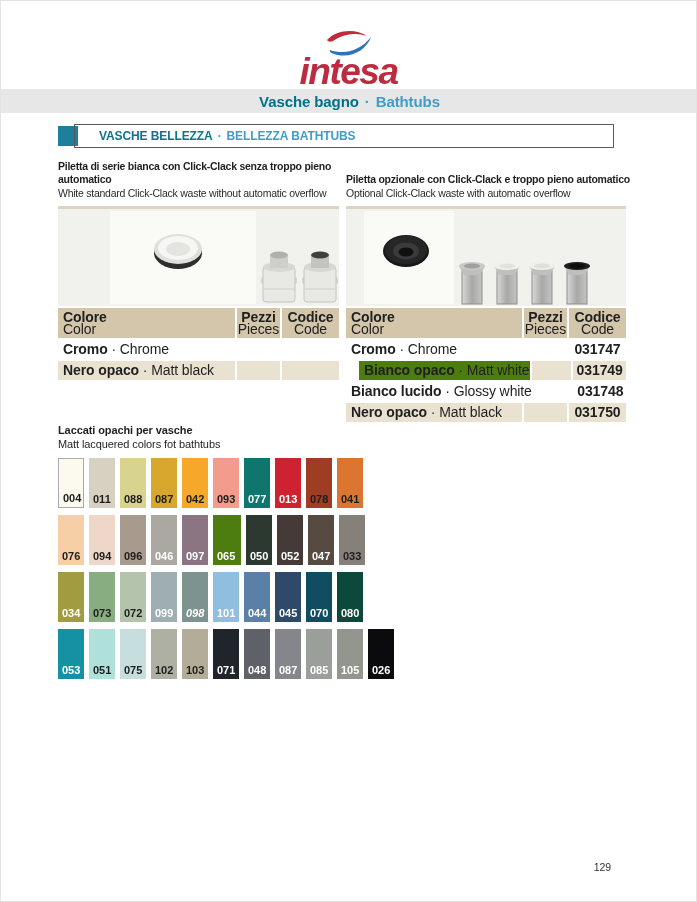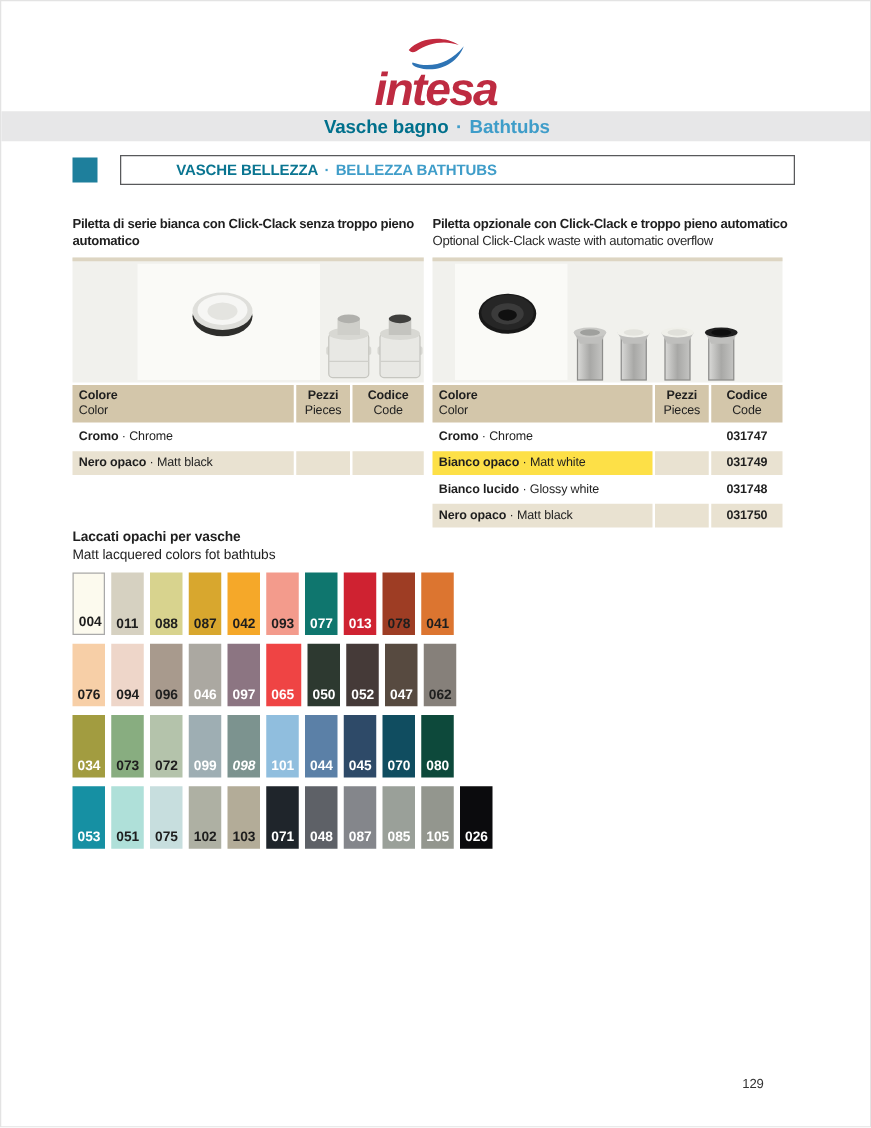--- a/index.html
+++ b/index.html
@@ -12,36 +12,36 @@
   .logo-text{font-size:37px;font-weight:bold;font-style:italic;color:#BE2B41;letter-spacing:-1.5px;line-height:1;}
 
   
   .title-bar{position:absolute;top:88px;left:0;width:697px;height:24px;background:#E7E7E8;
              display:flex;align-items:center;justify-content:center;font-size:15px;font-weight:bold;}
   .title-bar .t-it{color:#00708C;}
   .title-bar .t-sep,.title-bar .t-en{color:#3F9DC9;margin-left:6px;}
 
   
   .section-square{position:absolute;top:125px;left:57px;width:20px;height:20px;background:#1E7F9C;}
-  .section-box{position:absolute;top:123px;left:95px;width:540px;height:24px;border:1px solid #58595B;
-               display:flex;align-items:center;font-size:12px;font-weight:bold;box-sizing:border-box;padding-left:44px;}
+  .section-box{position:absolute;top:123px;left:73px;width:540px;height:24px;border:1px solid #58595B;
+               display:flex;align-items:center;font-size:12px;font-weight:bold;box-sizing:border-box;padding-left:24px;}
   .section-box .s-it{color:#0A7591;}
   .section-box .s-sep,.section-box .s-en{color:#3F9DC9;margin-left:5px;}
 
   
   .products{position:absolute;top:152px;left:57px;width:568px;display:flex;gap:7px;}
   .product{width:281px;}
   #product-1{width:280px;}
   .intro{height:53px;display:flex;flex-direction:column;justify-content:flex-end;padding-bottom:6px;box-sizing:border-box;}
   .in-it{font-weight:bold;font-size:10.5px;line-height:13.5px;white-space:nowrap;letter-spacing:-0.25px;}
   .in-en{font-size:10.5px;line-height:13.5px;white-space:nowrap;letter-spacing:-0.25px;color:#2b2b2b;}
   .photo{height:97px;background:#F1F1ED;border-top:3px solid #DDD5C2;position:relative;}
 
   
-  .ptable{margin-top:2px;font-size:10px;}
+  .ptable{margin-top:2px;font-size:14px;}
   .trow{display:flex;gap:2px;}
   .trow+.trow{margin-top:2px;}
   .thead .hc{background:#D3C6AA;height:30px;box-sizing:border-box;padding-top:3px;line-height:12px;}
   .hc-col{flex:1;padding-left:5px;}
   .hc-pezzi{width:43px;text-align:center;}
   .hc-cod{width:57px;text-align:center;}
   .h-it{font-weight:bold;}
   .tc{height:19px;line-height:19px;box-sizing:border-box;}
   .tc-col{flex:1;padding-left:5px;white-space:nowrap;}
   .tc-pezzi{width:43px;}
@@ -83,20 +83,21 @@
     <span class="s-sep">·</span>
     <span class="s-en">BELLEZZA BATHTUBS</span>
   </div>
 
   <div class="products">
 
     <div class="product" id="product-0">
       <div class="intro">
           <div class="in-it">Piletta di serie bianca con Click-Clack senza troppo pieno</div>
           <div class="in-it">automatico</div>
+          <div class="in-en">White standard Click-Clack waste without automatic overflow</div>
         </div>
       <div class="photo">
         <svg width="281" height="97" viewBox="0 0 281 97">
           <rect x="52" y="2" width="146" height="93" fill="#FAFAF7"></rect>
           <ellipse cx="120" cy="44" rx="24" ry="16" fill="#2E2E2C"></ellipse>
           <ellipse cx="120" cy="40" rx="24" ry="15" fill="#DFDFDB"></ellipse>
           <ellipse cx="120" cy="39" rx="20" ry="12" fill="#F6F6F4"></ellipse>
           <ellipse cx="120" cy="40" rx="12" ry="7" fill="#E4E4E0"></ellipse>
           <g>
             <rect x="203" y="68" width="36" height="7" rx="2" fill="#D7D7D2"></rect>
@@ -203,21 +204,21 @@
               <div class="h-it">Codice</div>
               <div class="h-en">Code</div>
             </div>
           </div>
           <div class="trow">
             <div class="tc tc-col" style="background: rgb(255, 255, 255);"><b>Cromo</b><span> · Chrome</span></div>
             <div class="tc tc-pezzi" style="background: rgb(255, 255, 255);"></div>
             <div class="tc tc-cod" style="background: rgb(255, 255, 255);">031747</div>
           </div>
           <div class="trow">
-            <div class="tc tc-col" style="background: #fde047;"><b>Bianco opaco</b><span> · Matt white</span></div>
+            <div class="tc tc-col" style="background: #4d7c0f; margin-left: 13px;"><b>Bianco opaco</b><span> · Matt white</span></div>
             <div class="tc tc-pezzi" style="background: rgb(233, 226, 209);"></div>
             <div class="tc tc-cod" style="background: rgb(233, 226, 209);">031749</div>
           </div>
           <div class="trow">
             <div class="tc tc-col" style="background: rgb(255, 255, 255);"><b>Bianco lucido</b><span> · Glossy white</span></div>
             <div class="tc tc-pezzi" style="background: rgb(255, 255, 255);"></div>
             <div class="tc tc-cod" style="background: rgb(255, 255, 255);">031748</div>
           </div>
           <div class="trow">
             <div class="tc tc-col" style="background: rgb(233, 226, 209);"><b>Nero opaco</b><span> · Matt black</span></div>
@@ -274,34 +275,34 @@
           </div>
           <div class="swatch" style="background: rgb(168, 154, 141);">
             <div class="lbl" style="color: rgb(30, 30, 30);">096</div>
           </div>
           <div class="swatch" style="background: rgb(171, 168, 161);">
             <div class="lbl" style="color: rgb(255, 255, 255);">046</div>
           </div>
           <div class="swatch" style="background: rgb(140, 117, 130);">
             <div class="lbl" style="color: rgb(255, 255, 255);">097</div>
           </div>
-          <div class="swatch" style="background: #ef4444; padding-left: 28px;">
+          <div class="swatch" style="background: #4d7c0f; padding-left: 28px;">
             <div class="lbl" style="color: rgb(255, 255, 255);">065</div>
           </div>
           <div class="swatch" style="background: rgb(45, 57, 48);">
             <div class="lbl" style="color: rgb(255, 255, 255);">050</div>
           </div>
           <div class="swatch" style="background: rgb(69, 58, 56);">
             <div class="lbl" style="color: rgb(255, 255, 255);">052</div>
           </div>
           <div class="swatch" style="background: rgb(87, 74, 64);">
             <div class="lbl" style="color: rgb(255, 255, 255);">047</div>
           </div>
           <div class="swatch" style="background: rgb(134, 128, 122);">
-            <div class="lbl" style="color: rgb(30, 30, 30);">062</div>
+            <div class="lbl" style="color: rgb(30, 30, 30);">033</div>
           </div>
         </div>
         <div class="sw-row">
           <div class="swatch" style="background: rgb(162, 156, 64);">
             <div class="lbl" style="color: rgb(255, 255, 255);">034</div>
           </div>
           <div class="swatch" style="background: rgb(136, 173, 128);">
             <div class="lbl" style="color: rgb(30, 30, 30);">073</div>
           </div>
           <div class="swatch" style="background: rgb(180, 195, 171);">

